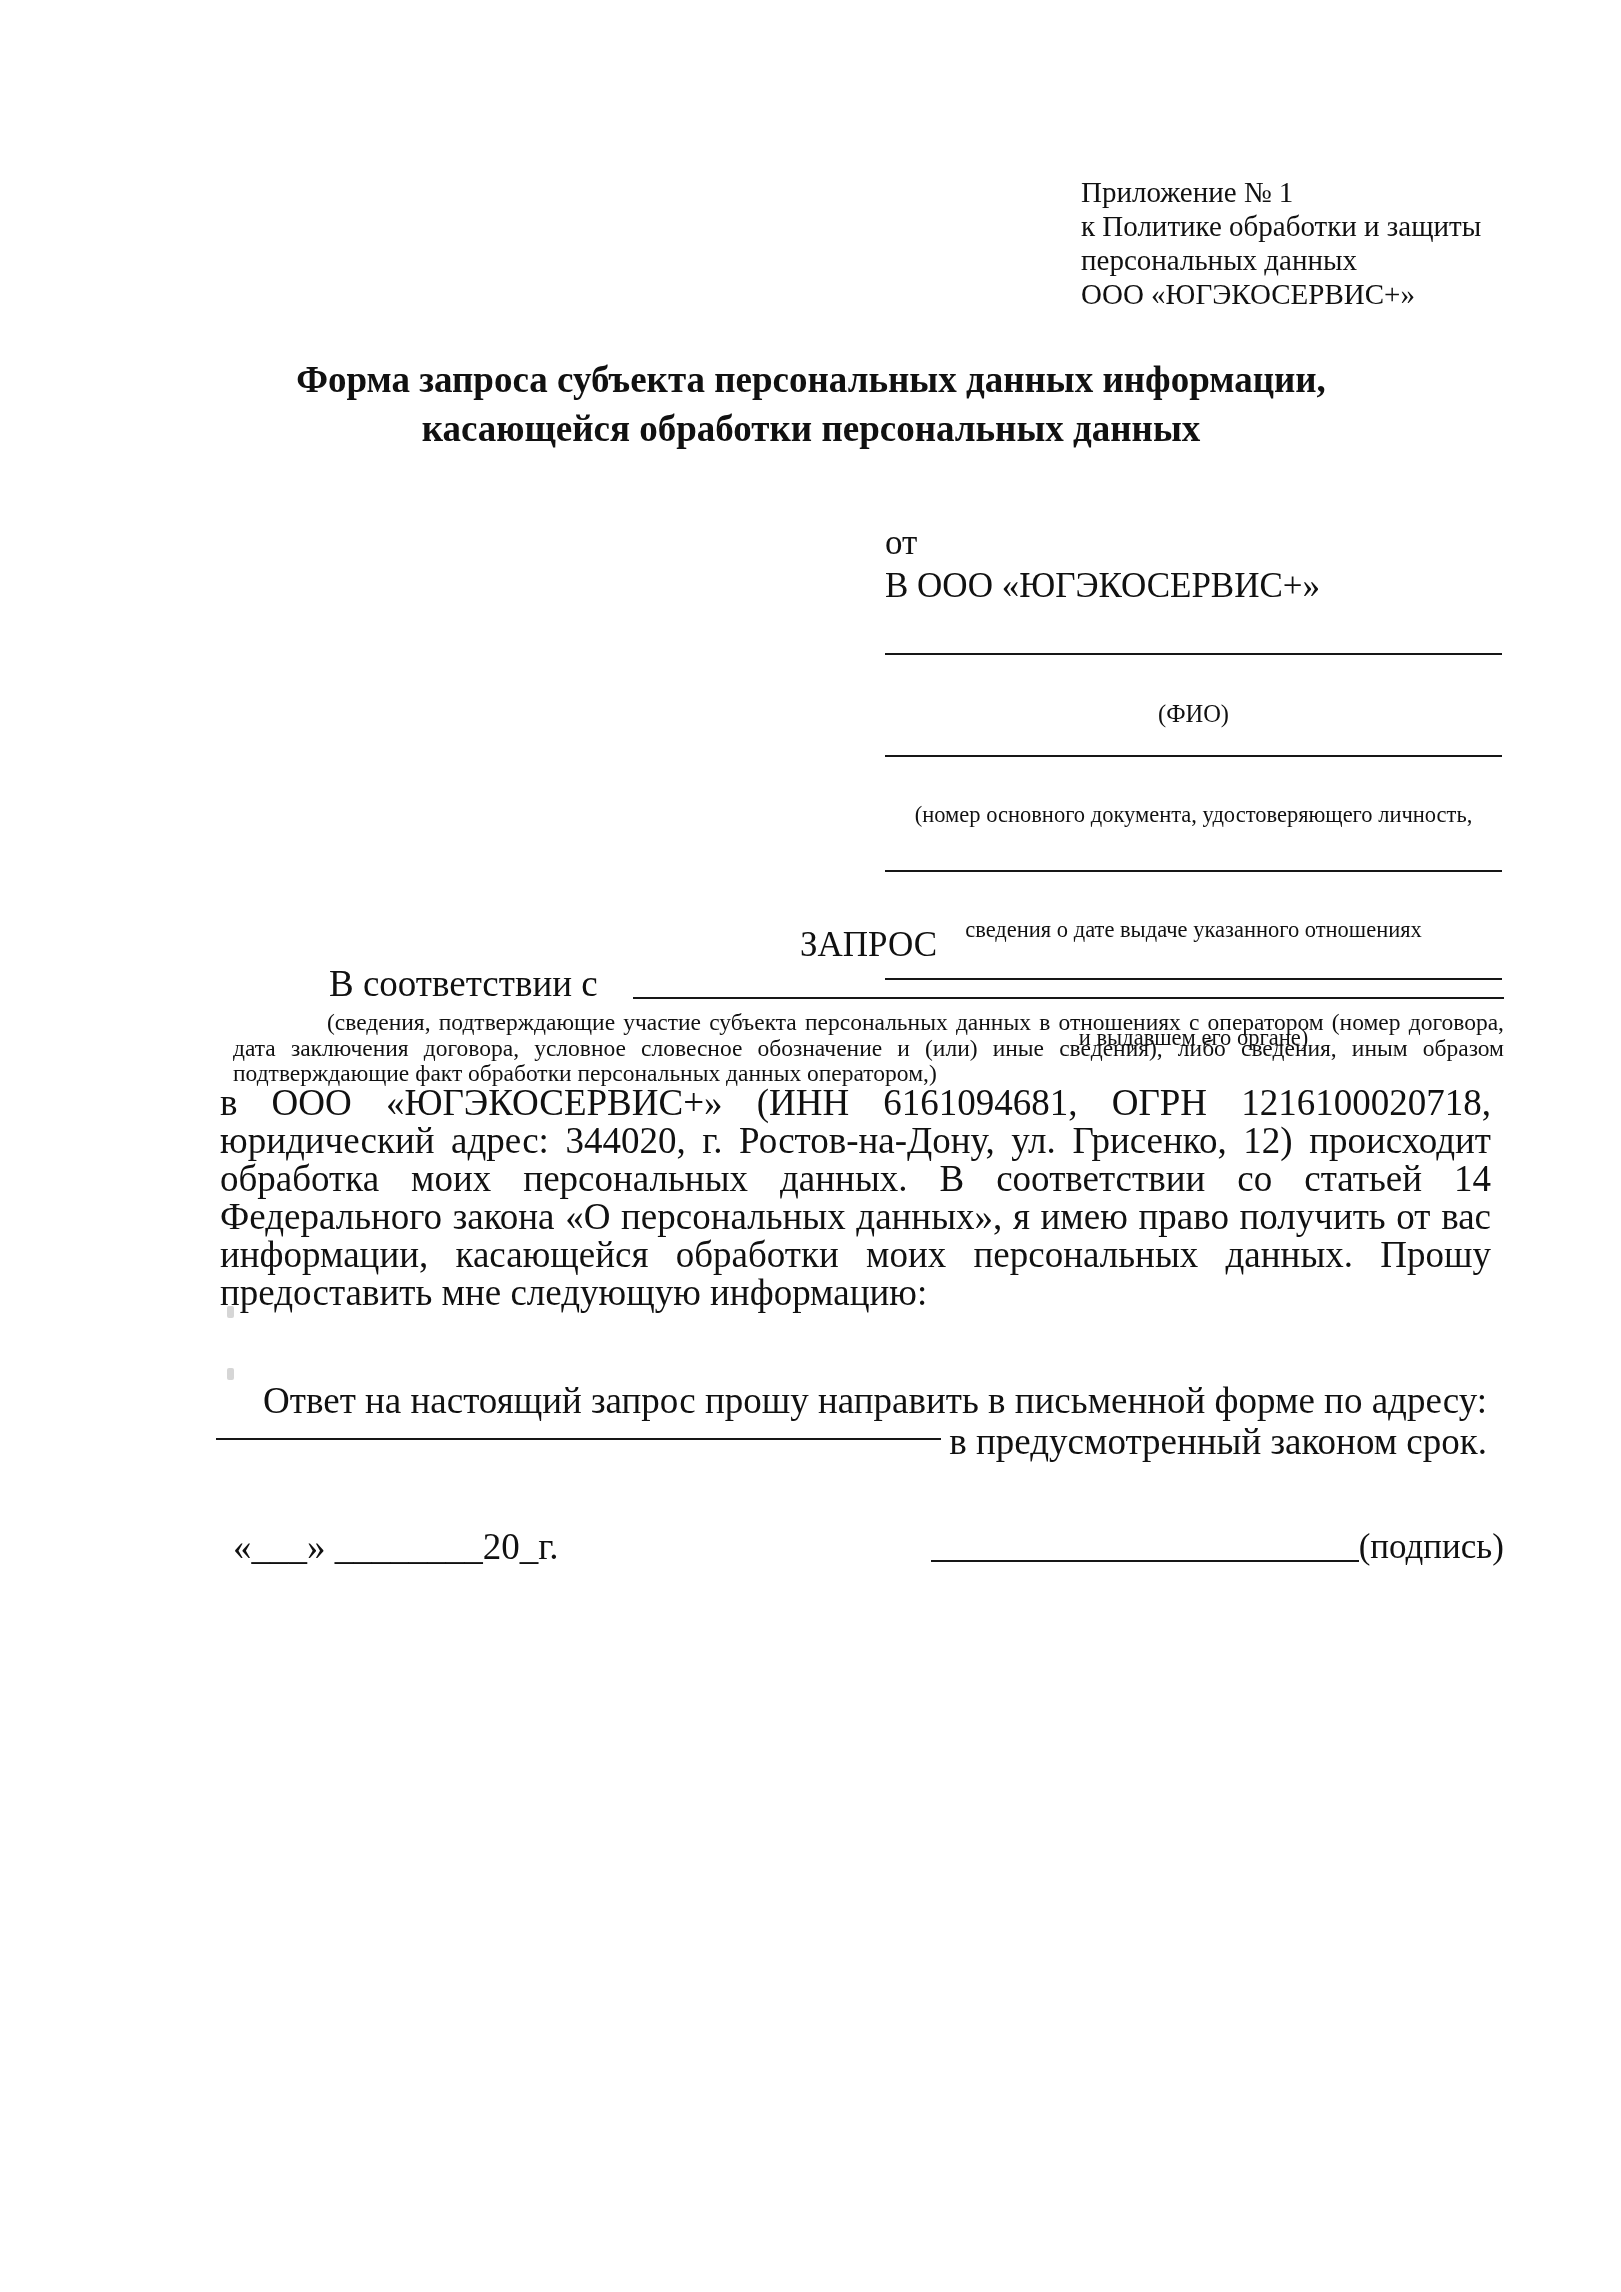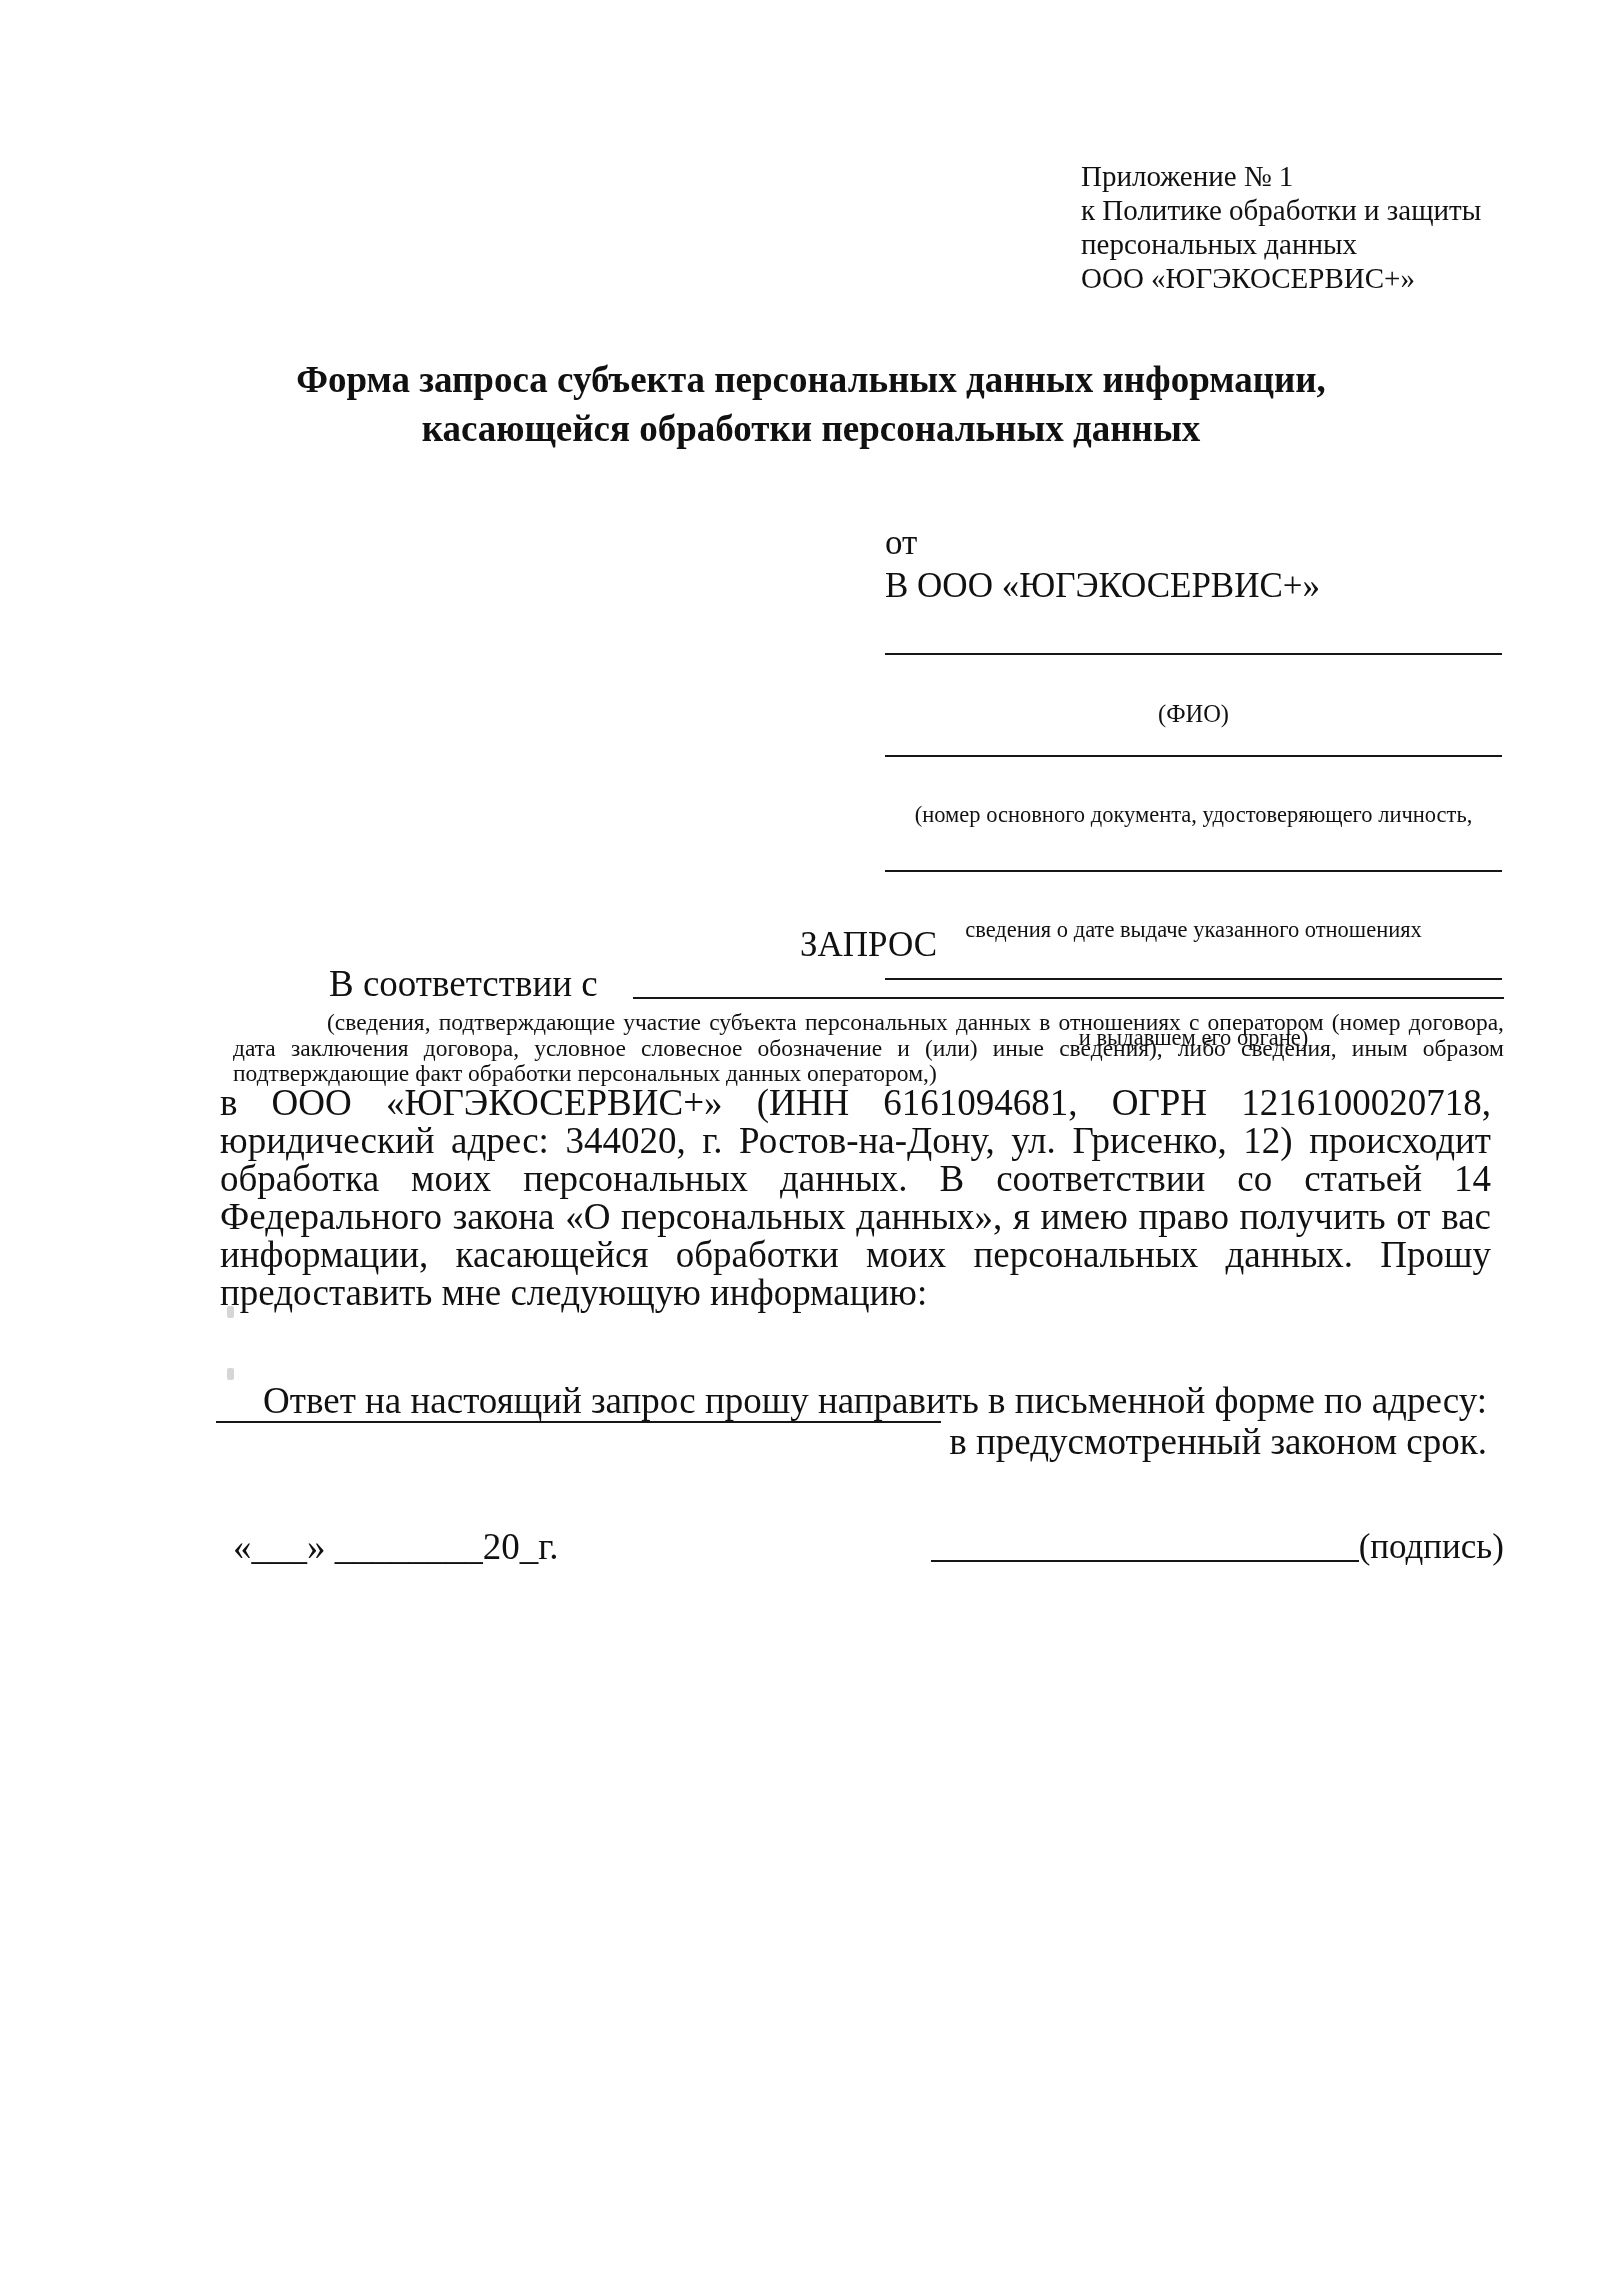--- a/index.html
+++ b/index.html
@@ -7,21 +7,21 @@
     position:relative;
     width:1621px; height:2293px;
     background:#ffffff;
     color:#111111;
     font-family:"Liberation Serif", serif;
     overflow:hidden;
   }
 
   
   .annex {
-    position:absolute; left:1081px; top:159px;
+    position:absolute; left:1081px; top:175px;
     font-size:29px; line-height:34px; white-space:nowrap;
   }
 
   
   .doc-title {
     position:absolute; left:174px; width:1274px; top:355px;
     text-align:center; font-weight:bold;
     font-size:37px; line-height:49px;font-family:Liberation Serif, serif;
   }
 
@@ -66,21 +66,21 @@
   .faint-mark {
     position:absolute; width:6.9px; height:11.8px;
     background:#d6d6d6; border-radius:2px;
   }
   .fm-1 { left:227px; top:1306px; }
   .fm-2 { left:227px; top:1368px; }
 
   
   .reply { position:absolute; left:216px; width:1271px; top:1380px; font-size:37px; line-height:41px; }
   .reply-l1 { text-align:right; white-space:nowrap; }
-  .reply-l2 { display:flex; align-items:flex-start;gap:8px; }
+  .reply-l2 { display:flex; align-items:center;gap:8px; }
   .reply-fill { flex:1; border-bottom:2.9px solid #161616; margin-bottom:4.9px; }
   .reply-suffix { white-space:nowrap; }
 
   
   .bottom-row {
     position:absolute; left:233px; width:1271px; top:1525px;
     display:flex; align-items:flex-end;
     font-size:37px; line-height:43px;
   }
   .date-cell { white-space:nowrap; }

